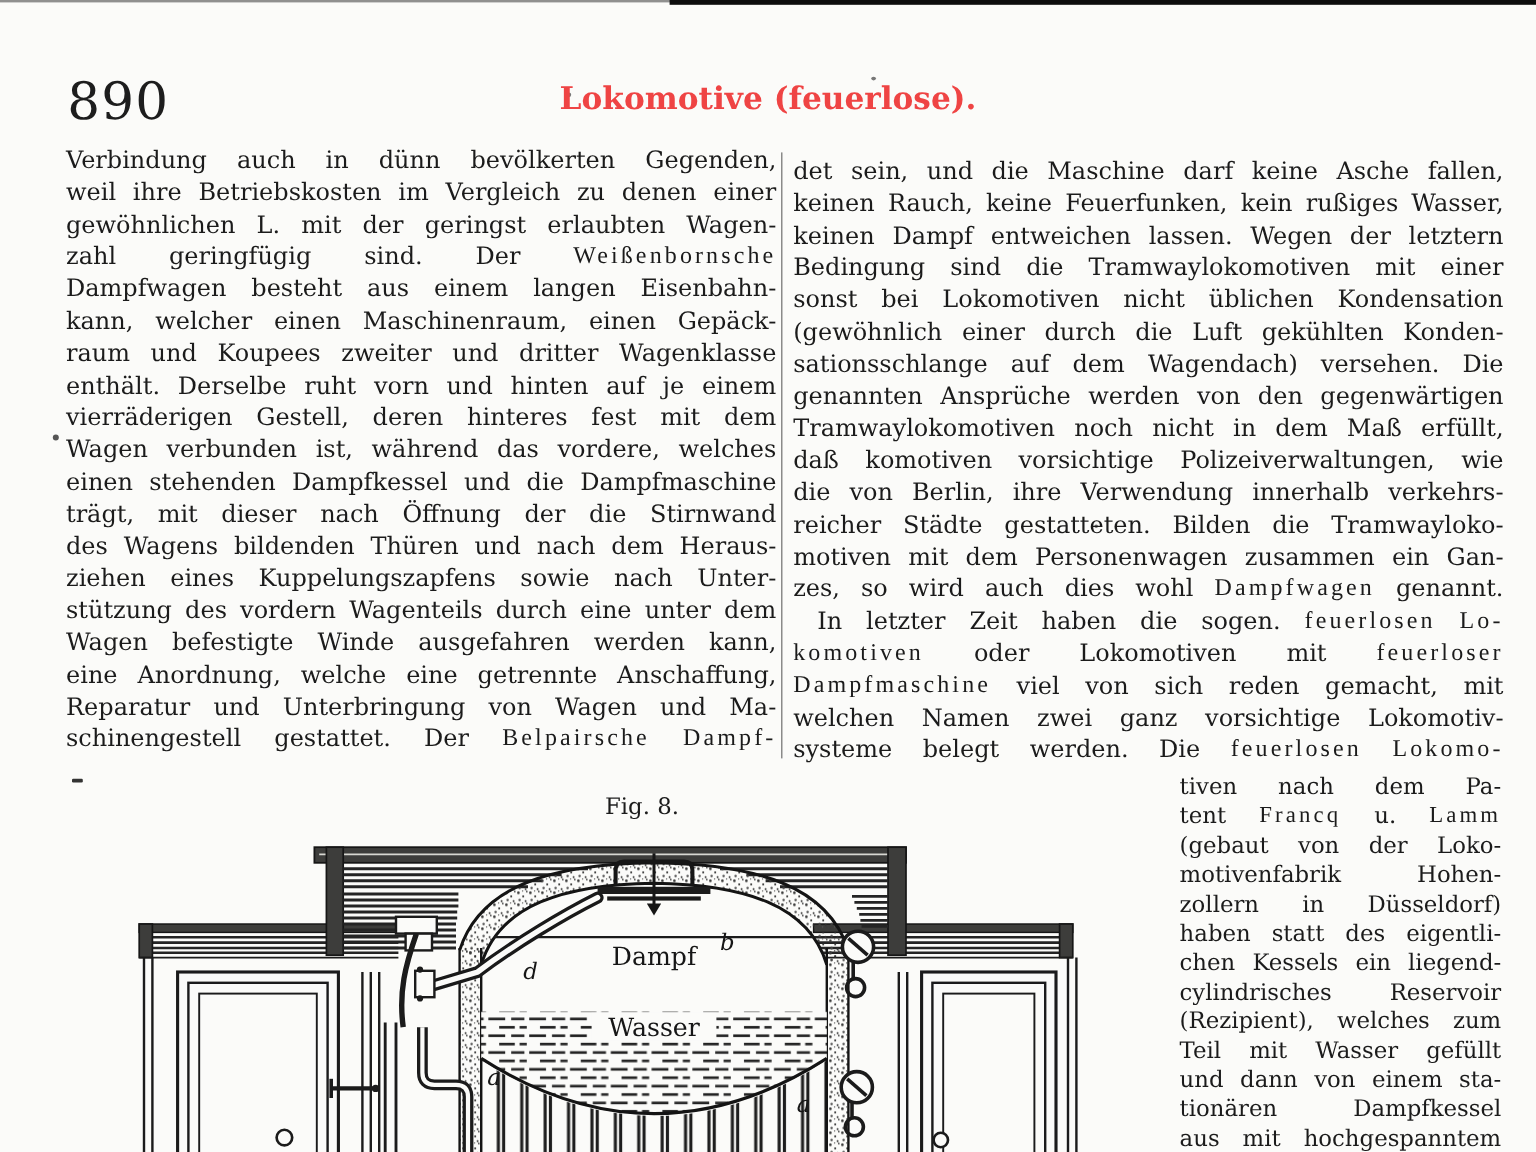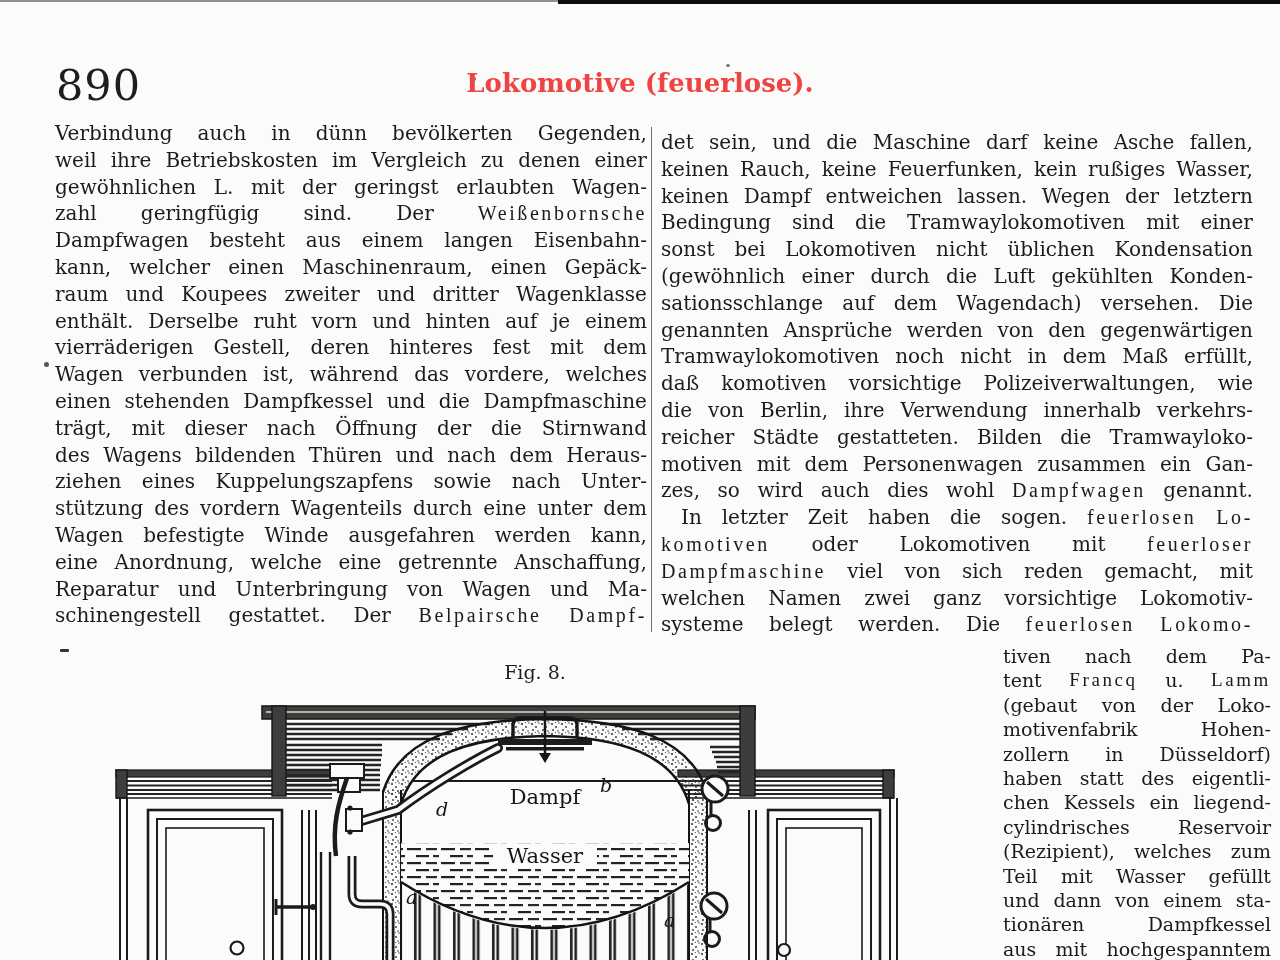--- a/index.html
+++ b/index.html
@@ -10,21 +10,21 @@
   .speck{position:absolute;background:#777;border-radius:50%;}
   .edge{position:absolute;background:#0d0d0d;}
   .pagenum{position:absolute;left:56px;top:60px;font-size:43px;letter-spacing:1px;color:#1d1d1d;}
   .header{position:absolute;left:0;right:0;top:68px;text-align:center;font-size:26px;font-weight:bold;color:#ef4444;}
   .col{position:absolute;color:#1b1b1b;}
   .col .tline{white-space:nowrap;display:flex;justify-content:space-between;}
   .col .tline>span{display:inline-block;}
   
   .col-main{width:592px;font-size:20px;}
   .col-main .tline{height:26.8px;line-height:26.8px;}
-  .col-narrow{width:268px;font-size:19px;margin-left:20px;}
+  .col-narrow{width:268px;font-size:19px;}
   .col-narrow .tline{height:24.4px;line-height:24.4px;}
   .sperr{letter-spacing:2.6px;font-family:Liberation Serif, serif;}
   .indent{padding-left:20px;}
   .rule{position:absolute;left:651px;top:127px;width:1px;height:505px;background:#6e6e6e;}
   .figcaption{position:absolute;left:420px;top:661px;width:230px;text-align:center;font-size:19px;font-weight:normal;}
   .figure{position:absolute;left:100px;top:692px;}
 </style>
 </head>
 <body>
 

